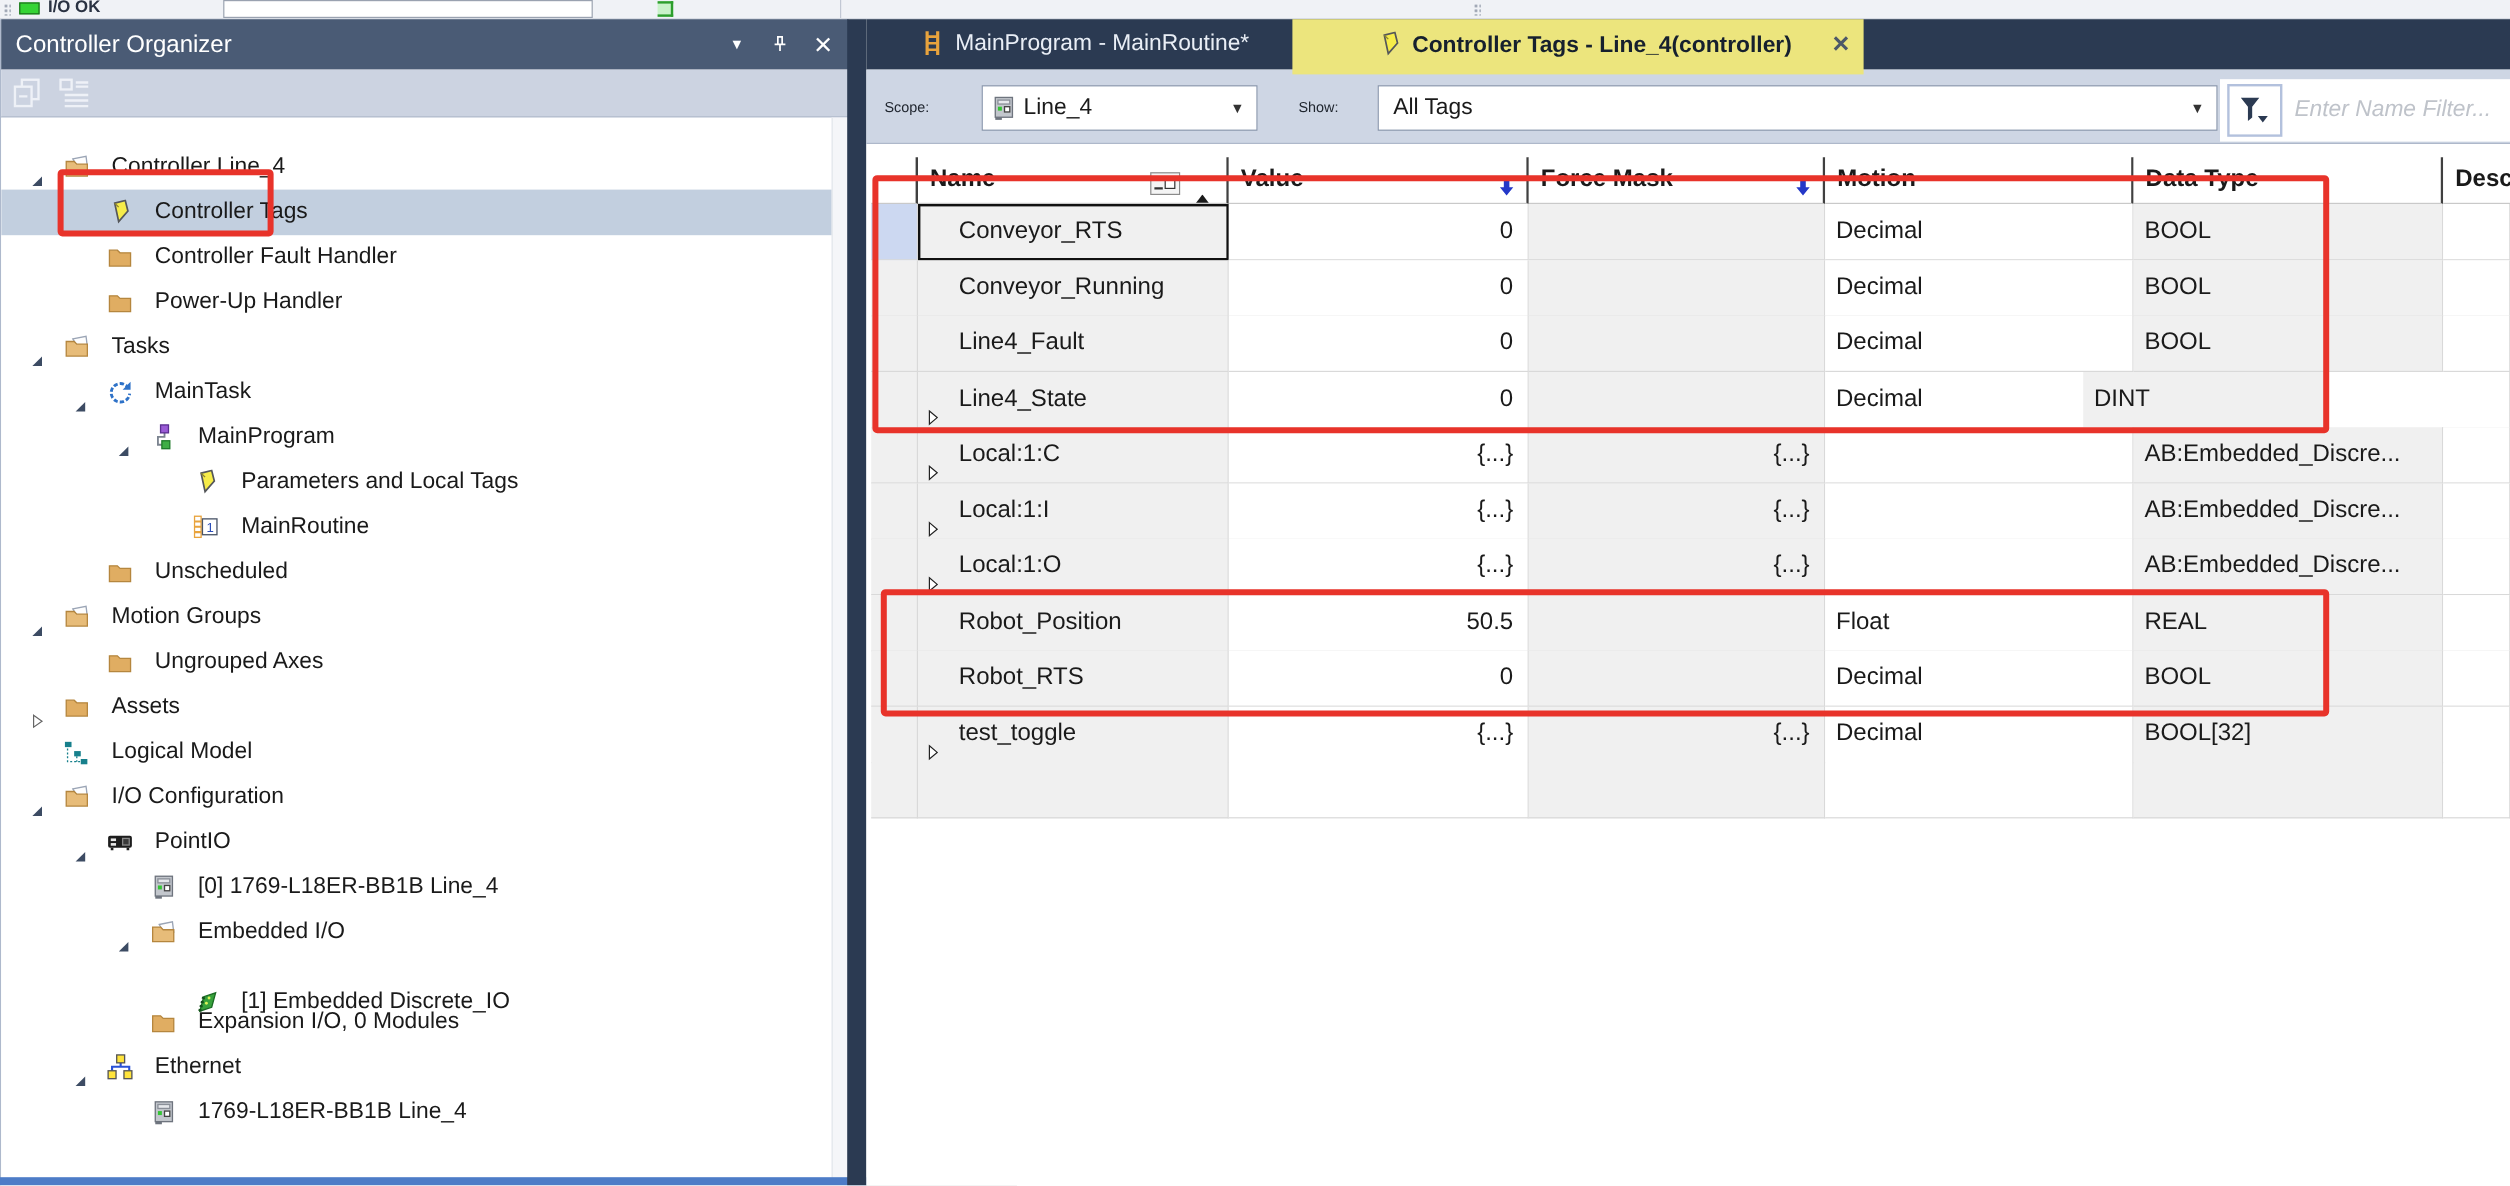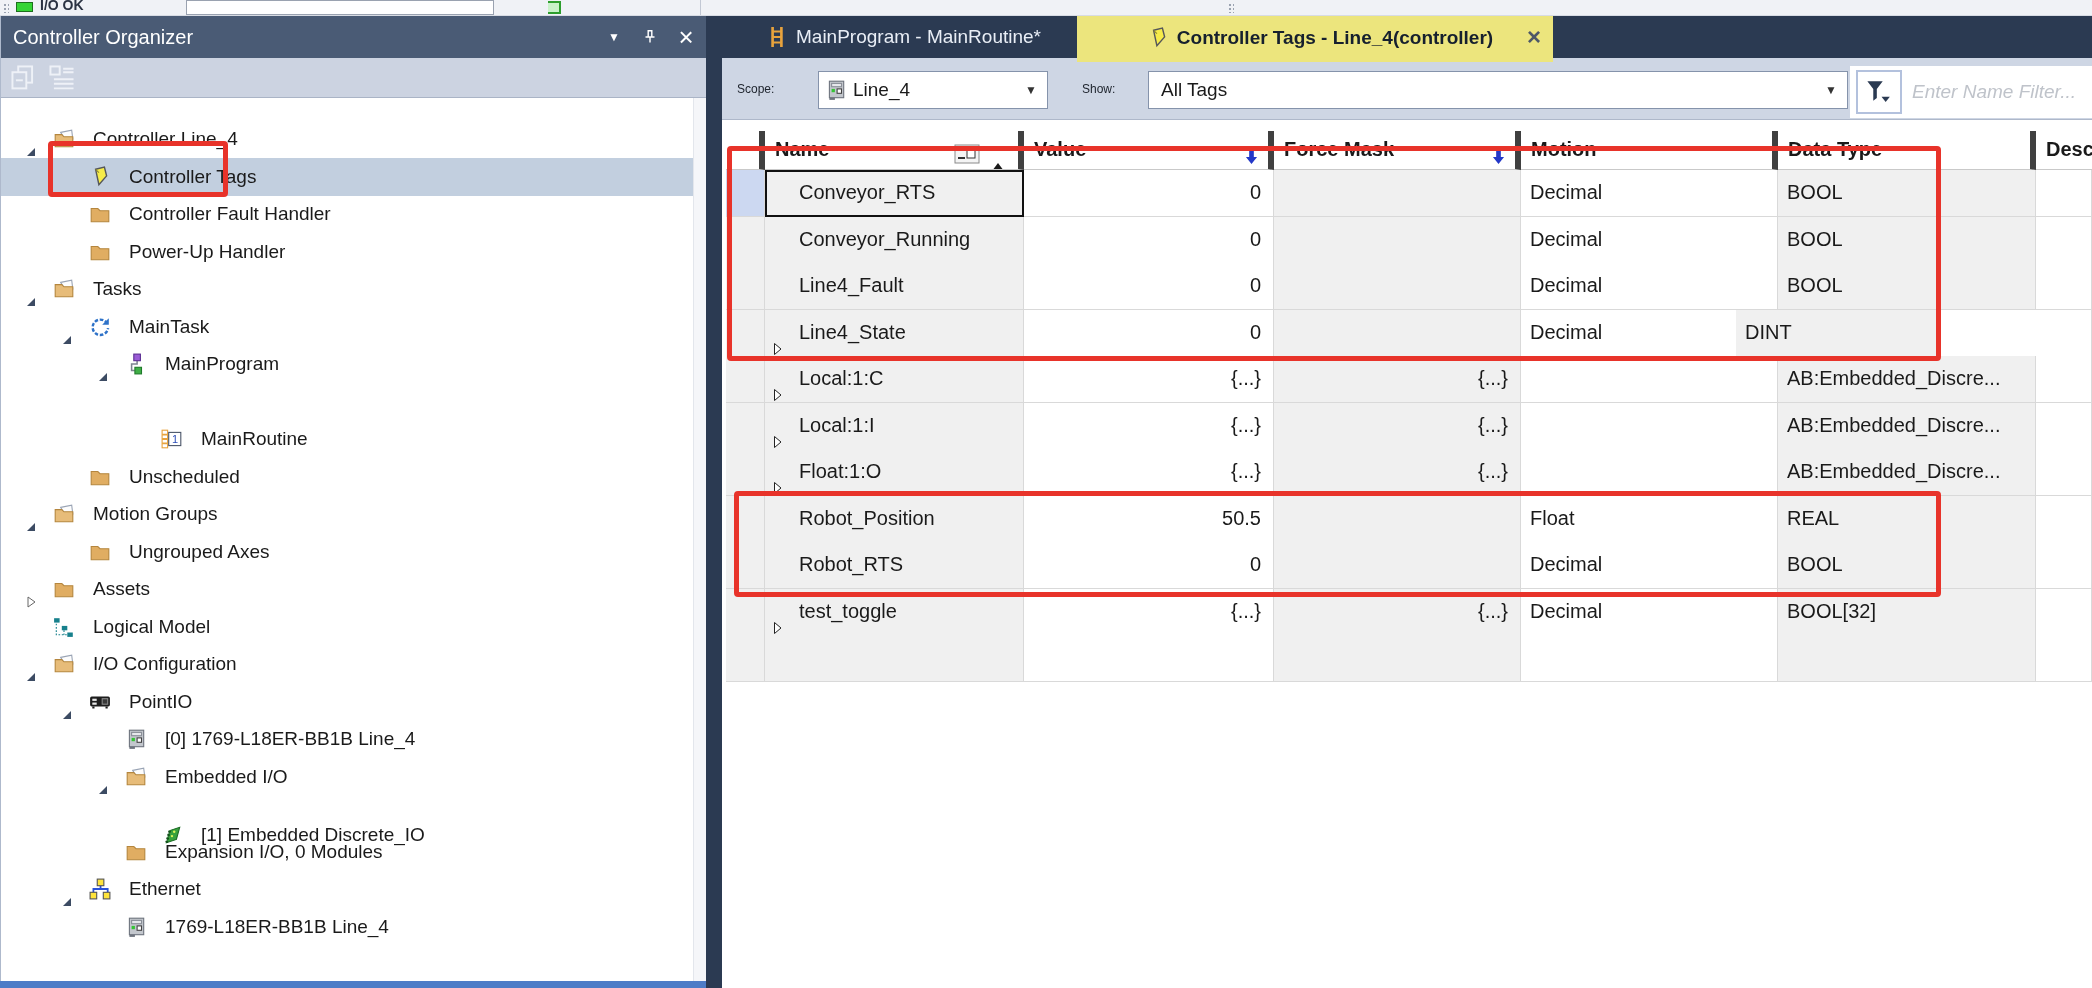--- a/index.html
+++ b/index.html
@@ -50,21 +50,21 @@
   #show-dd{left:426px;width:700px;}
   #show-dd .dd-text{position:absolute;left:12px;}
   #filter-field{position:absolute;left:1128px;top:8px;width:242px;height:52px;background:#fff;}
   #filter-btn{position:absolute;left:6px;top:4px;width:46px;height:44px;background:#fff;border:2px solid #b3c1dd;cursor:pointer;}
   #filter-btn svg{width:26px;height:26px;margin:7px;}
   #filter-input{position:absolute;left:60px;top:4px;width:178px;height:44px;border:none;outline:none;
                 font-family:"Liberation Sans",sans-serif;font-size:19px;font-style:italic;color:#444;}
   #filter-input::placeholder{color:#bfc3ca;font-style:italic;}
   
   #grid{position:absolute;left:722px;top:120px;width:1370px;height:868px;background:#fff;}
-  .hcell{position:absolute;top:11px;height:39px;background:#fff;border-right:6px solid #404040;border-bottom:1px solid #c9c9c9;
+  .hcell{position:absolute;top:11px;height:39px;background:#fff;border-right:2px solid #404040;border-bottom:1px solid #c9c9c9;
          font-size:20px;font-weight:bold;line-height:37px;padding-left:10px;white-space:nowrap;overflow:hidden;cursor:pointer;}
   .gcell{position:absolute;height:47px;border-right:1px solid #d9d9d9;border-bottom:1px solid #d9d9d9;
          font-size:20px;line-height:45px;white-space:nowrap;overflow:hidden;}
   .g-gray{background:#f0f0f0;}
   .g-white{background:#fff;}
   .num{text-align:right;padding-right:12px;}
   .txt{padding-left:9px;}
   .gexp{position:absolute;left:8px;top:17px;}
   .name-txt{position:absolute;left:34px;top:0;}
   .selcell{outline:2px solid #111;outline-offset:-2px;}
@@ -183,20 +183,29 @@
               <path d="M10 2v8H2z" fill="#3c4b63"></path>
             </svg></span>
           <span class="ticon" style="left:124px">
             <svg viewBox="0 0 20 20" fill="none">
               <path d="M11 7v3H6v6h3" stroke="#7c8490" stroke-width="1.4"></path>
               <rect x="8" y="1" width="6" height="6" fill="#9a5bd6" stroke="#5b2e91"></rect>
               <rect x="9" y="13" width="6" height="6" fill="#3fae46" stroke="#1f7a2a"></rect>
             </svg>
           </span>
           <span class="tlabel" style="left:164px">MainProgram</span>
+        </div>
+        <div class="trow" style="top: 284.5px;">
+          <span class="ticon" style="left:160px">
+            <svg viewBox="0 0 20 20">
+              <path d="M6 3L14 1l2 8-7 8z" fill="#f6ec49" stroke="#55575a" stroke-width="1.3"></path>
+              <path d="M6 3l3 3" stroke="#8a8330"></path>
+            </svg>
+          </span>
+          <span class="tlabel" style="left:200px">Parameters and Local Tags</span>
         </div>
         <div class="trow" style="top: 322px;">
           <span class="ticon" style="left:160px">
             <svg viewBox="0 0 20 20">
               <rect x="1" y="2" width="5" height="16" fill="#fff" stroke="#e8a33d"></rect>
               <path d="M1 6h5M1 10h5M1 14h5" stroke="#e8a33d" stroke-width="1.6"></path>
               <rect x="7" y="4" width="11" height="12" fill="#fff" stroke="#4a5568"></rect>
               <text x="10" y="14" font-size="10" fill="#2b4db8" font-family="sans-serif">1</text>
             </svg>
           </span>
@@ -481,21 +490,21 @@
       <div class="gcell g-white num" style="left:302px;top:282.5px;width:250px">{...}</div>
       <div class="gcell g-gray num" style="left:552px;top:282.5px;width:247px">{...}</div>
       <div class="gcell g-white txt" style="left:799px;top:282.5px;width:257px"></div>
       <div class="gcell g-gray txt" style="left:1056px;top:282.5px;width:258px">AB:Embedded_Discre...</div>
       <div class="gcell g-white " style="left:1314px;top:282.5px;width:56px"></div>
       <div class="gcell g-gray " style="left:4px;top:329px;width:39px"></div>
       <div class="gcell g-gray " style="left:43px;top:329px;width:259px">
         <span class="gexp"><svg viewBox="0 0 10 14" width="10" height="14">
             <path d="M1.5 1.5l6.5 5.5-6.5 5.5z" fill="#fff" stroke="#222"></path>
           </svg></span>
-        <span class="name-txt">Float:1:O</span>
+        <span class="name-txt">Local:1:O</span>
       </div>
       <div class="gcell g-white num" style="left:302px;top:329px;width:250px">{...}</div>
       <div class="gcell g-gray num" style="left:552px;top:329px;width:247px">{...}</div>
       <div class="gcell g-white txt" style="left:799px;top:329px;width:257px"></div>
       <div class="gcell g-gray txt" style="left:1056px;top:329px;width:258px">AB:Embedded_Discre...</div>
       <div class="gcell g-white " style="left:1314px;top:329px;width:56px"></div>
       <div class="gcell g-gray " style="left:4px;top:375.5px;width:39px"></div>
       <div class="gcell g-gray " style="left:43px;top:375.5px;width:259px">
         <span class="name-txt">Robot_Position</span>
       </div>

